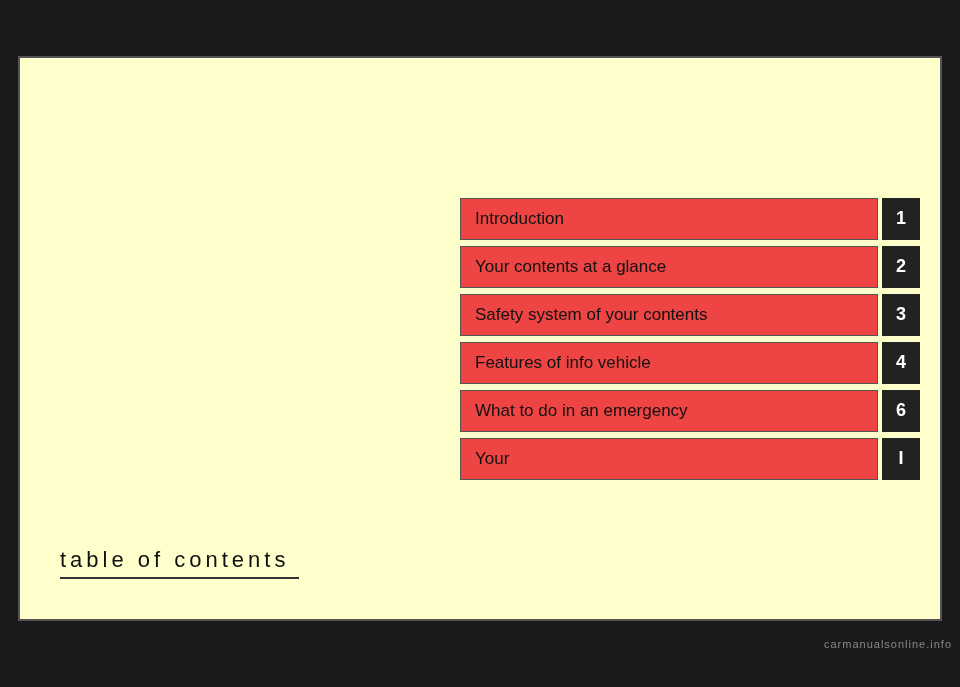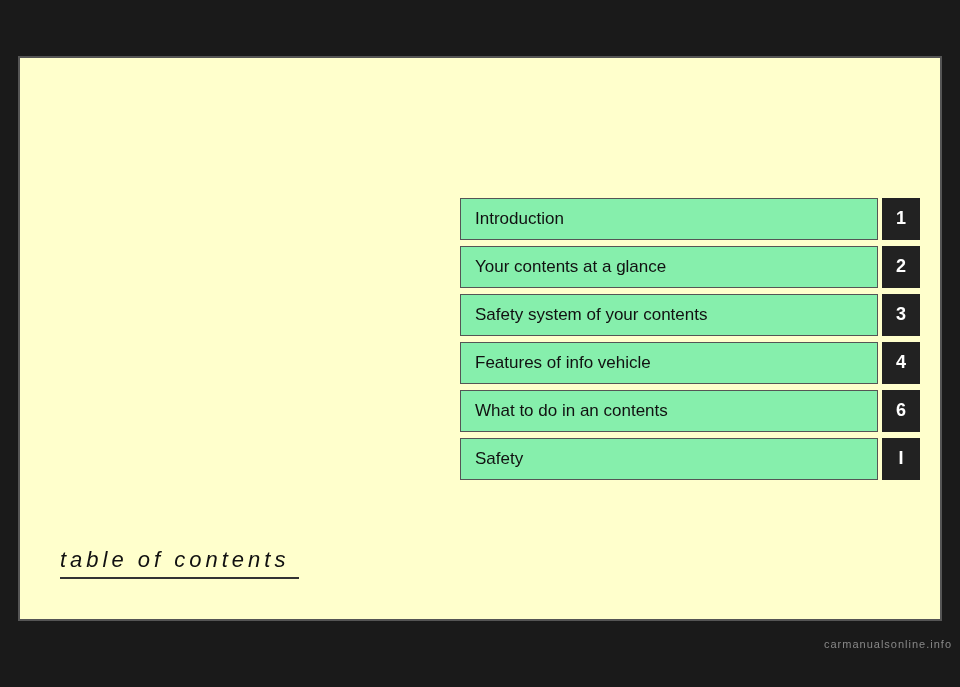--- a/index.html
+++ b/index.html
@@ -33,21 +33,20 @@
       align-items: stretch;
       padding: 30px 20px;
     }
 
     .left-section {
       flex: 0 0 420px;
       display: flex;
       align-items: flex-end;
       padding-bottom: 10px;
       padding-left: 20px;
-      font-style: italic;
     }
 
     .table-of-contents-label {
       font-size: 22px;
       font-family: Arial, sans-serif;
       letter-spacing: 4px;
       color: #111;
       border-bottom: 2px solid #333;
       padding-bottom: 4px;
       padding-right: 10px;
@@ -65,21 +64,21 @@
     .toc-row {
       display: flex;
       flex-direction: row;
       align-items: stretch;
       height: 42px;
     }
 
     .toc-entry {
       flex: 1;
       border: 1.5px solid #555;
-      background: #86efac;
+      background: #ef4444;
       display: flex;
       align-items: center;
       padding-left: 14px;
       font-size: 17px;
       font-family: Arial, sans-serif;
       color: #111;
       cursor: pointer;
     }
 
     .toc-number {
@@ -136,25 +135,25 @@
         </div>
         <div class="toc-row">
           <div class="toc-entry">Safety system of your contents</div>
           <div class="toc-number">3</div>
         </div>
         <div class="toc-row">
           <div class="toc-entry">Features of info vehicle</div>
           <div class="toc-number">4</div>
         </div>
         <div class="toc-row">
-          <div class="toc-entry">What to do in an contents</div>
+          <div class="toc-entry">What to do in an emergency</div>
           <div class="toc-number">6</div>
         </div>
         <div class="toc-row">
-          <div class="toc-entry">Safety</div>
+          <div class="toc-entry">Your</div>
           <div class="toc-number">I</div>
         </div>
       </div>
 
   </div>
 </div>
 
 <div class="bottom-bar">
   <span class="watermark">carmanualsonline.info</span>
 </div>

